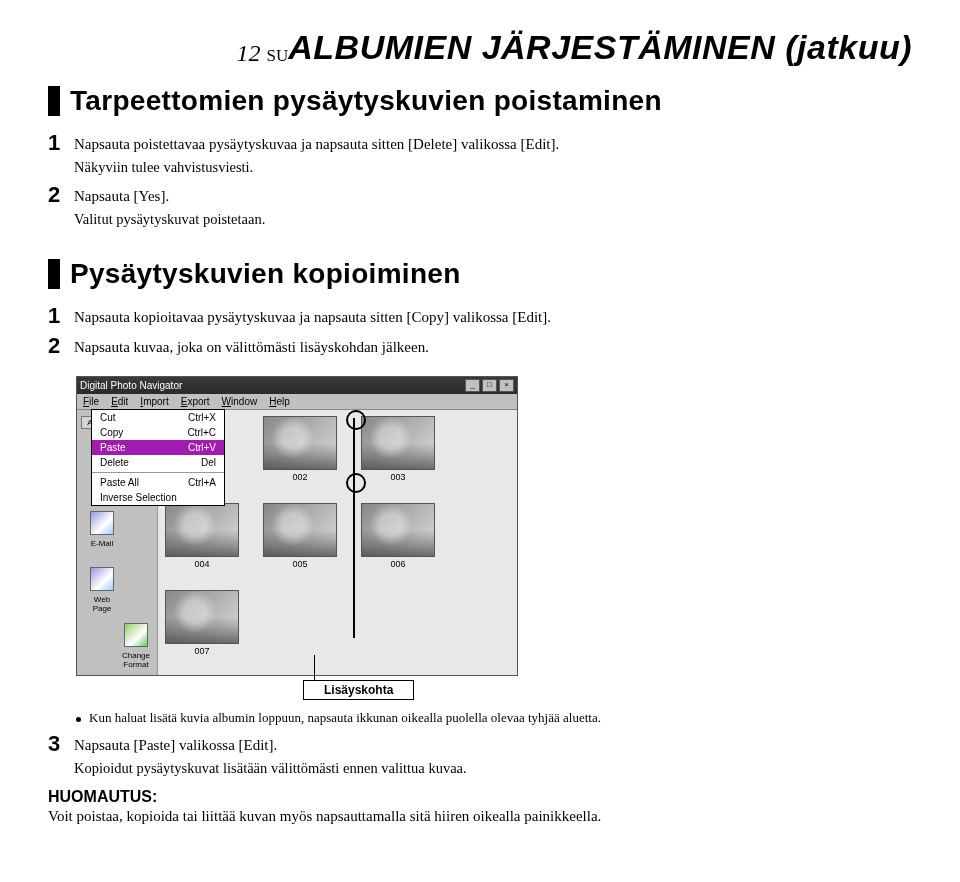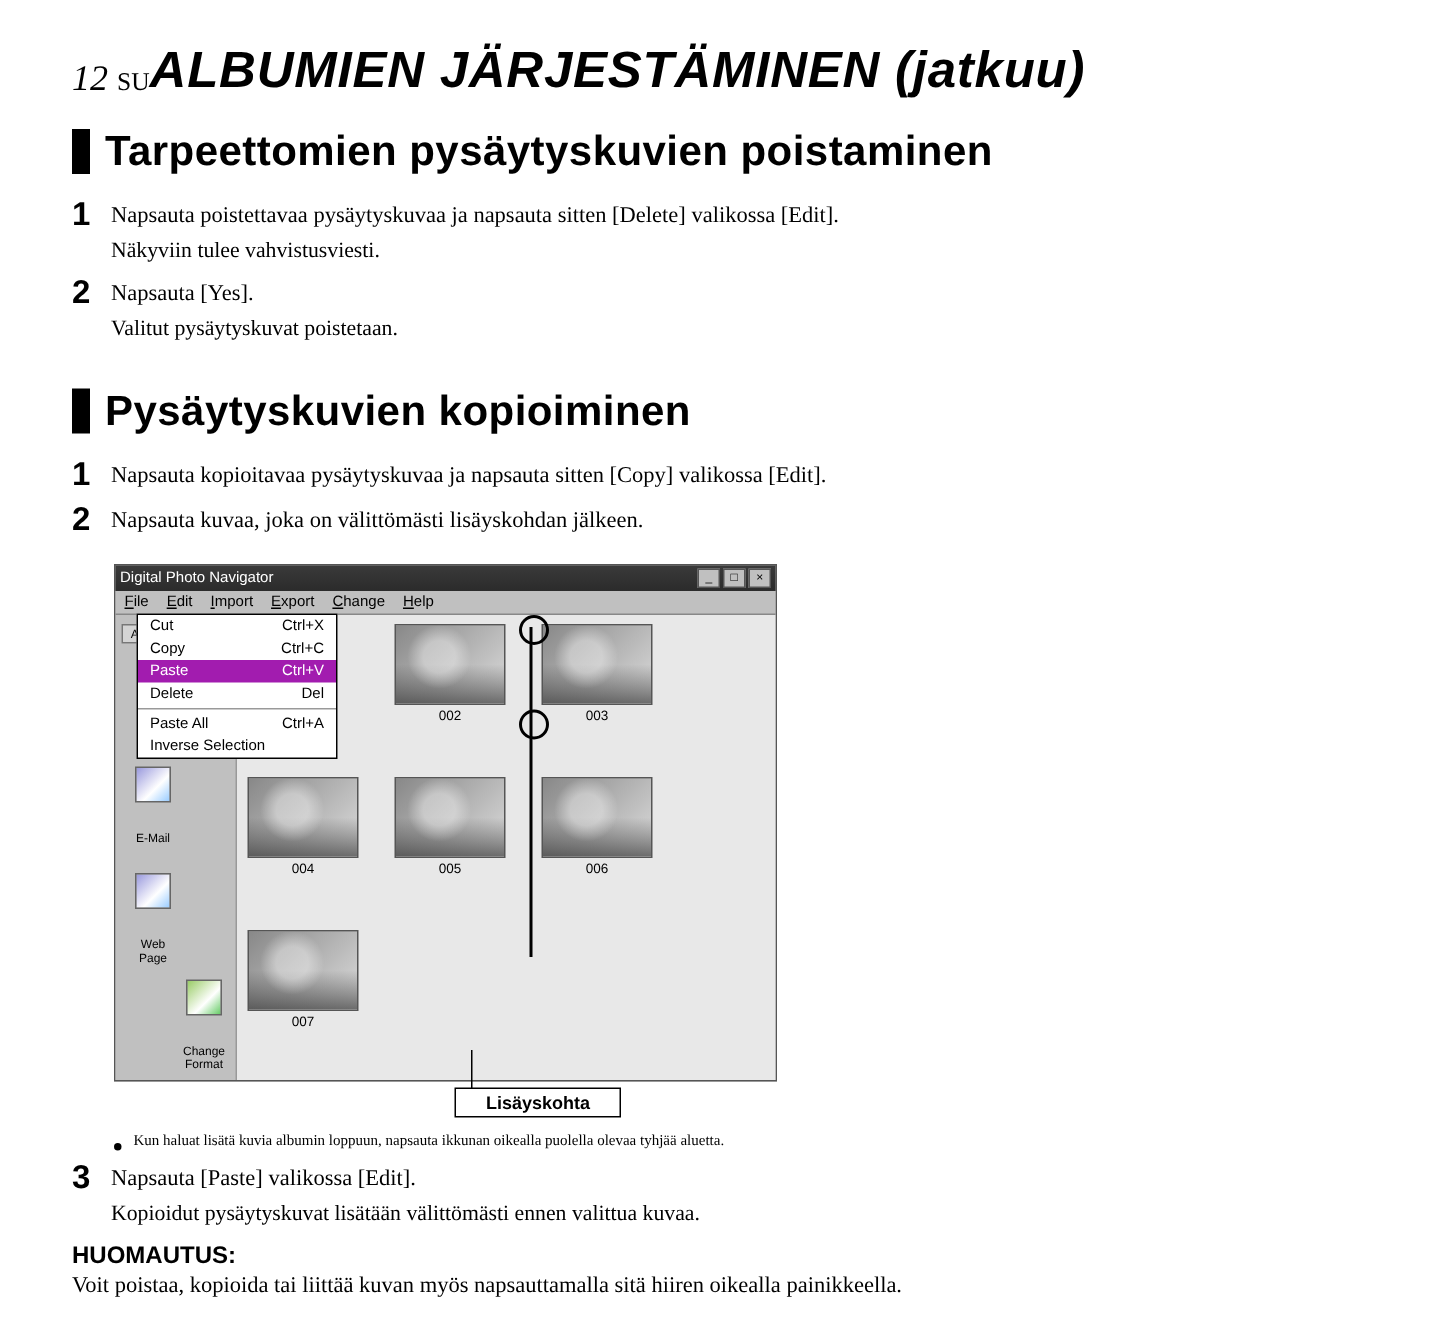--- a/index.html
+++ b/index.html
@@ -7,21 +7,21 @@
     padding: 28px 48px;
     font-family: Georgia, 'Times New Roman', serif;
     font-size: 14px;
     color: #000;
     background: #fff;
     width: 960px;
     box-sizing: border-box;
   }
   .header-row {
     display: flex;
-    justify-content: flex-start;
+    justify-content: flex-end;
     align-items: flex-end;
     margin-bottom: 18px;
   }
   .page-num {
     font-family: Georgia, serif;
     font-size: 24px;
     font-style: italic;
     font-weight: normal;
   }
   .page-num .su { font-size: 17px; font-style: normal; }
@@ -160,21 +160,21 @@
     border: 1px solid #777;
     padding: 1px 0;
     background: #d4d4d4;
     font-size: 8px;
   }
   .iconrow { display: flex; gap: 6px; justify-content: center;}
   .lefticon {
     display: flex;
     flex-direction: column;
     align-items: center;
-    gap: 19px;
+    gap: 4px;
     margin-left: 38px;
   }
   .lefticon .ic {
     width: 22px; height: 22px;
     background: linear-gradient(135deg,#99d,#fff 60%,#9cf);
     border: 1px solid #666;
   }
   .lefticon .ic.m { background: linear-gradient(135deg,#fc6,#fff 60%,#f96); }
   .lefticon .ic.c { background: linear-gradient(135deg,#9c6,#fff 60%,#6c6); }
   .thumbs {
@@ -250,21 +250,21 @@
     height: 26px;
     background: #000;
     top: -26px;
     left: 10px;
   }
   .bullet {
     display: flex;
     align-items: flex-start;
     margin: 6px 0 4px 28px;
     gap: 8px;
-    font-size: 10px;
+    font-size: 13px;
   }
   .bullet .dot {
     width: 5px; height: 5px; border-radius: 50%; background: #000; margin-top: 7px;
     flex: none;
   }
   .note-label {
     font-family: 'Arial Narrow', Arial, sans-serif;
     font-weight: bold;
     font-size: 16px;
     margin-top: 10px;
@@ -327,21 +327,21 @@
         <span>_</span>
         <span>□</span>
         <span>×</span>
       </div>
     </div>
     <div class="menubar">
       <span>File</span>
       <span>Edit</span>
       <span>Import</span>
       <span>Export</span>
-      <span>Change</span>
+      <span>Window</span>
       <span>Help</span>
     </div>
     <div class="body-row">
       <div class="dropdown">
         <div class="drow">
           <span>Cut</span>
           <span>Ctrl+X</span>
         </div>
         <div class="drow">
           <span>Copy</span>

